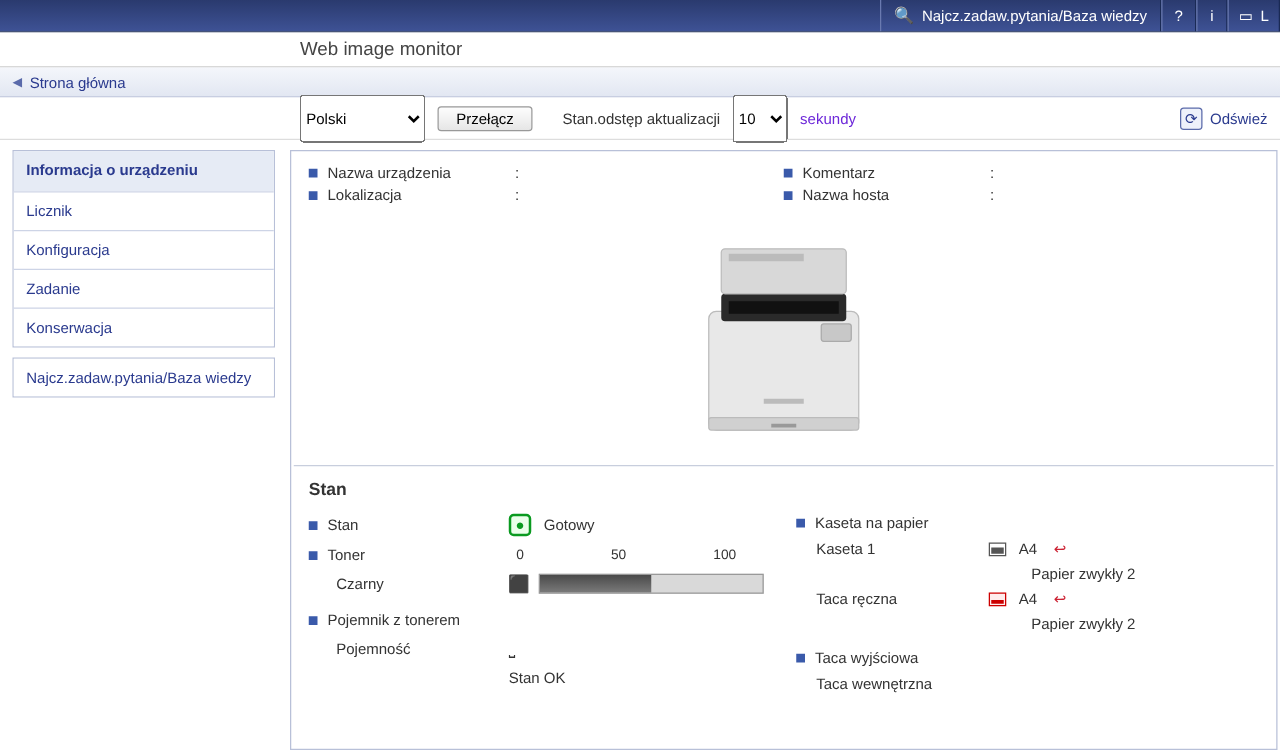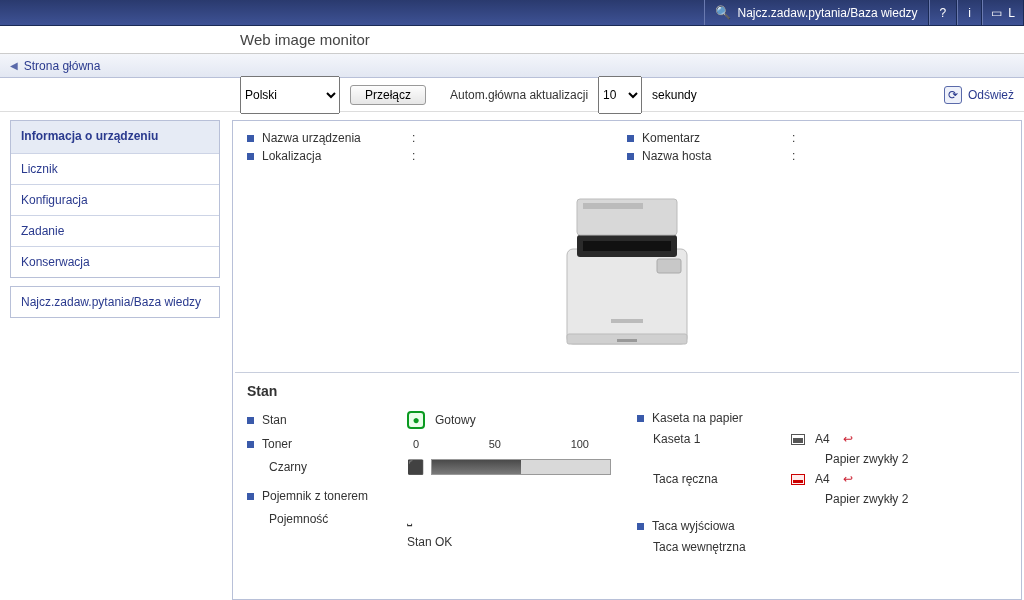--- a/index.html
+++ b/index.html
@@ -68,21 +68,21 @@
   }
   .controls-row .switch-btn {
     background: linear-gradient(#fdfdfd, #e6e6e6);
     border: 1px solid #999;
     border-radius: 3px;
     padding: 2px 14px;
     font-size: 12px;
     cursor: pointer;
   }
   .controls-row .auto-label { margin-left: 14px; color: #333; }
-  .controls-row .sec-label { color: #000000; }
+  .controls-row .sec-label { color: #6d28d9; }
   .refresh-link {
     margin-left: auto;
     display: flex;
     align-items: center;
     gap: 6px;
     color: #2a3a8e;
     cursor: pointer;
   }
   .refresh-icon {
     display: inline-flex;
@@ -232,21 +232,21 @@
 <div class="breadcrumb">
   <span class="breadcrumb-arrow">◀</span>
   <span>Strona główna</span>
 </div>
 
 <div class="controls-row">
   <select class="lang-select">
     <option>Polski</option>
   </select>
   <button class="switch-btn">Przełącz</button>
-  <span class="auto-label">Autom.główna aktualizacji</span>
+  <span class="auto-label">Stan.odstęp aktualizacji</span>
   <select class="interval-select">
     <option>10</option>
   </select>
   <span class="sec-label">sekundy</span>
   <div class="refresh-link">
     <span class="refresh-icon">⟳</span>
     <span>Odśwież</span>
   </div>
 </div>
 

